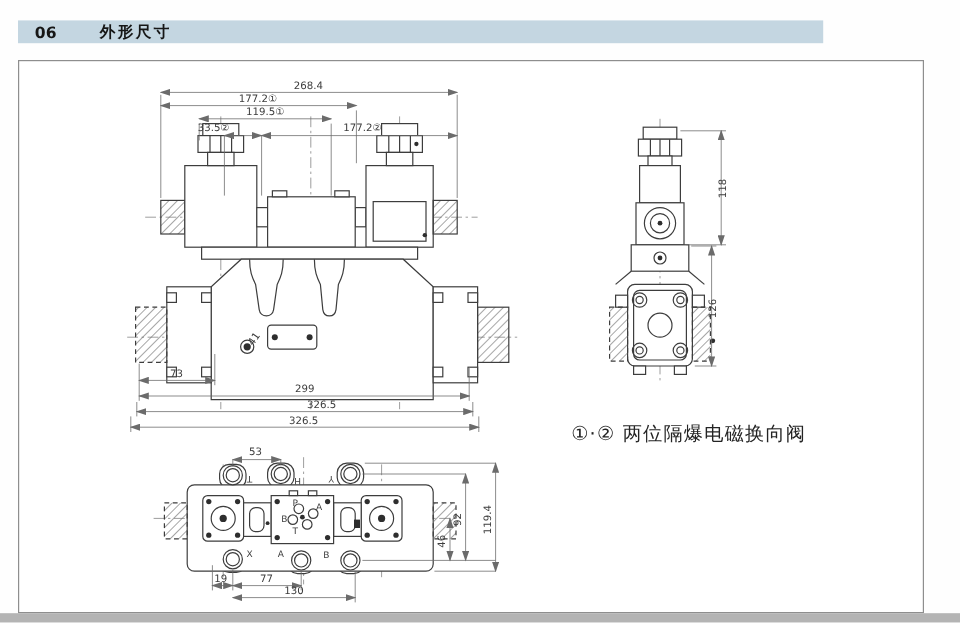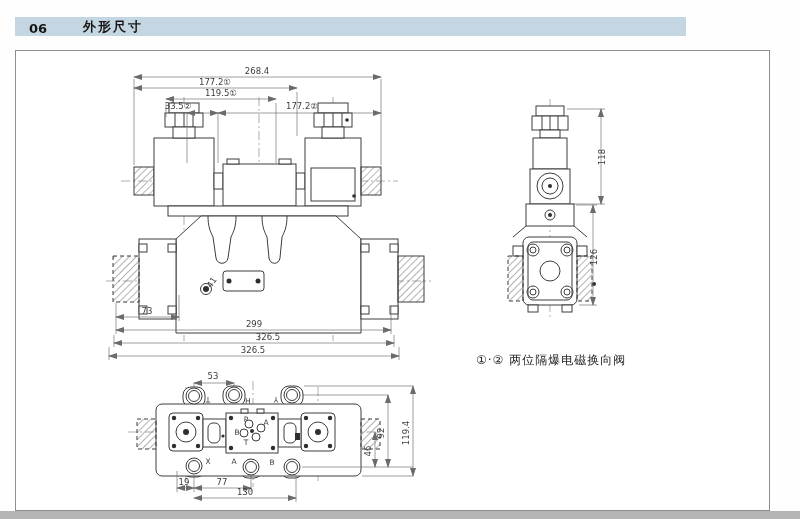--- a/index.html
+++ b/index.html
@@ -5,21 +5,21 @@
   html,body{margin:0;padding:0;background:#ffffff;}
   .page{position:relative;width:800px;height:519px;background:#fefefe;
         font-family:"DejaVu Sans",sans-serif;overflow:hidden;}
   .header-band{position:absolute;left:15px;top:17px;width:671px;height:19px;
         background:#c4d6e1;display:flex;align-items:flex-end;
         padding-left:14px;box-sizing:border-box;}
   .sec-num{font-weight:bold;font-size:13px;color:#161616;margin-right:11px;}
   .sec-title{font-weight:bold;font-size:13px;color:#161616;letter-spacing:2px;margin-left:25px;}
   .content-box{position:absolute;left:15px;top:50px;width:753px;height:459px;
         border:1px solid #8e8e8e;background:#fff;}
-  .note{position:absolute;left:460px;top:301px;font-size:12px;color:#242424;
+  .note{position:absolute;left:460px;top:301px;font-size:16px;color:#242424;
         letter-spacing:1px;white-space:nowrap;}
   .page-edge{position:absolute;left:0;top:511px;width:800px;height:8px;
         background:#b4b4b4;}
   svg{position:absolute;left:0;top:0;}
   .ln{stroke:#3d3d3d;stroke-width:1;fill:none;}
   .lnw{stroke:#3d3d3d;stroke-width:1;fill:#ffffff;}
   .lnh{stroke:#3d3d3d;stroke-width:1;fill:url(#h1);}
   .dsh{stroke-dasharray:4 3;}
   .cl{stroke:#8a8a8a;stroke-width:0.7;fill:none;stroke-dasharray:9 3 2 3;}
   .dim{stroke:#6b6b6b;stroke-width:0.65;fill:none;}

